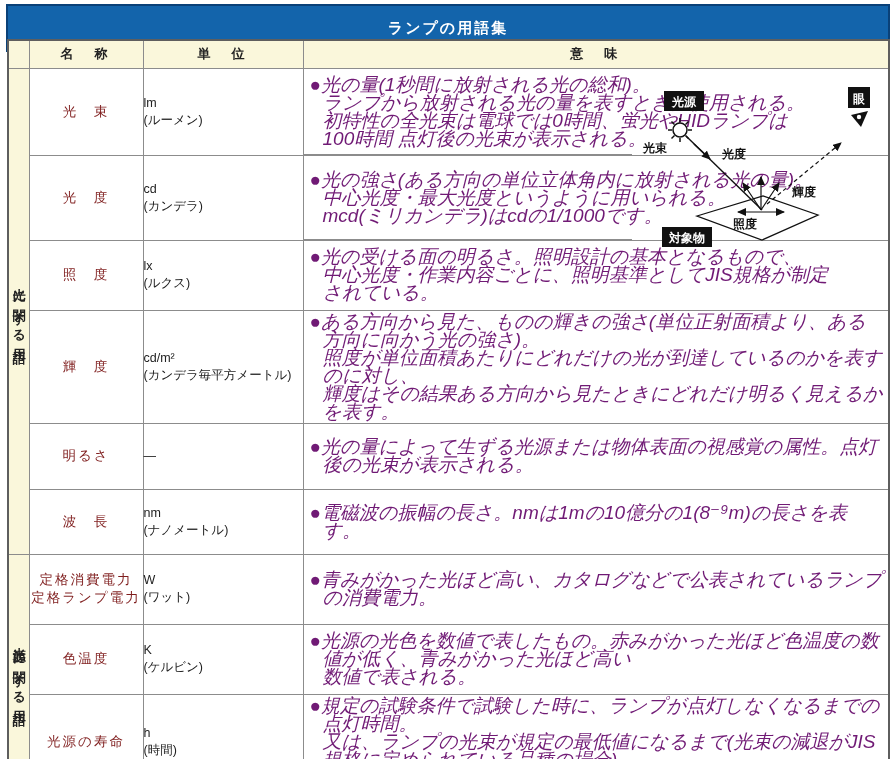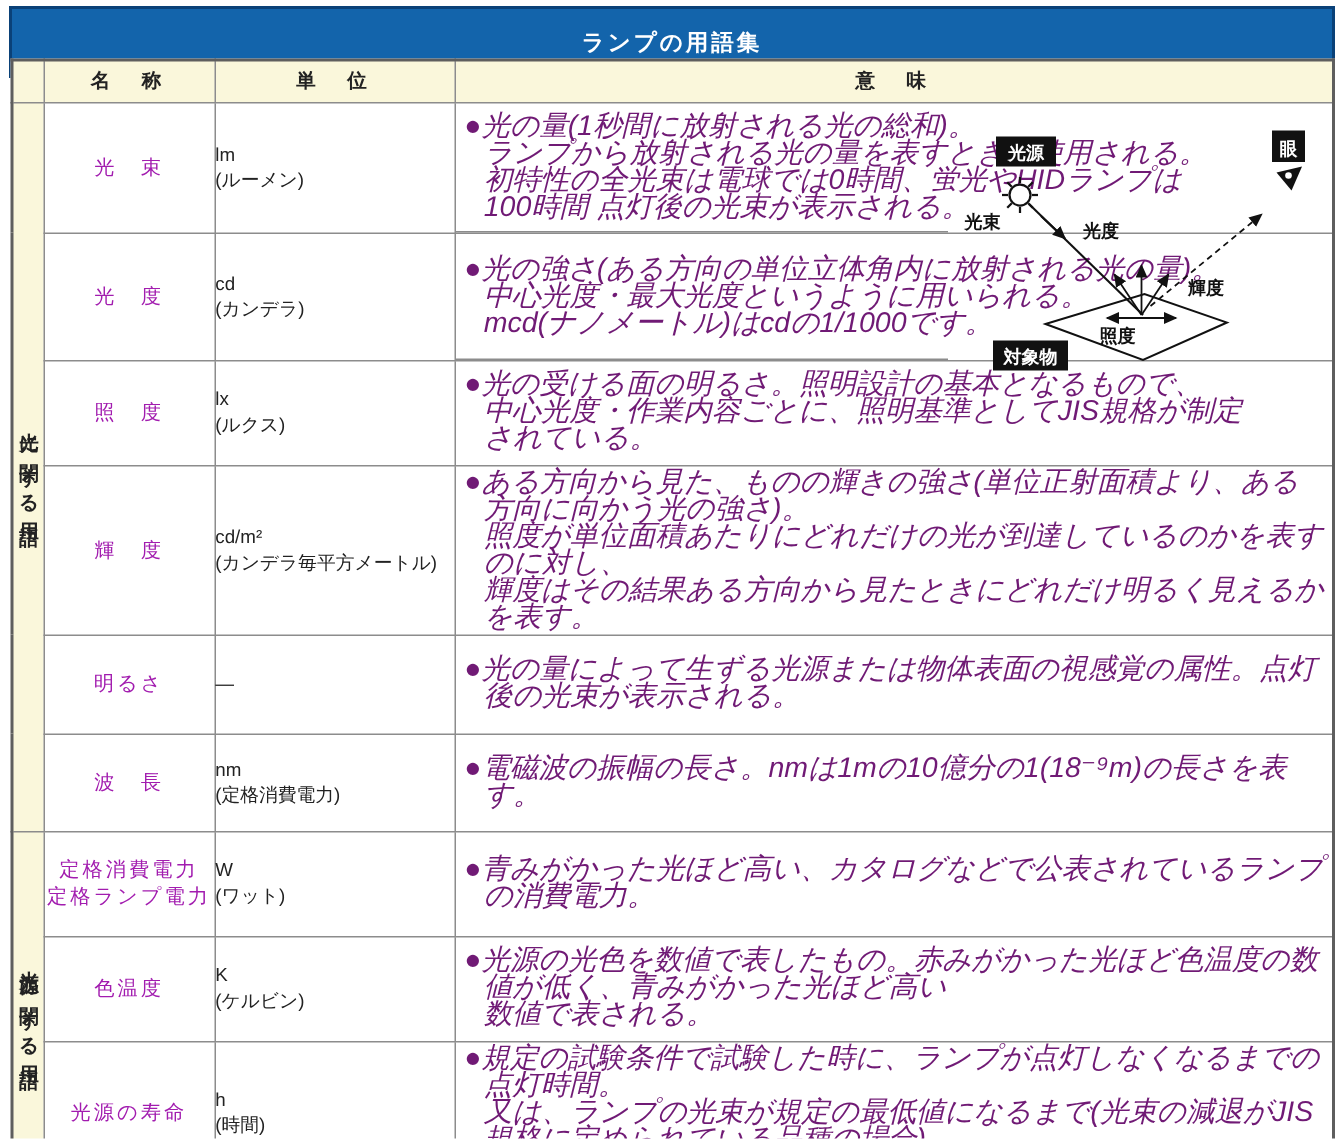--- a/index.html
+++ b/index.html
@@ -26,21 +26,21 @@
   th.hd{
     background:#faf7db;font-size:13px;font-weight:bold;letter-spacing:4px;
     text-align:center;color:#222;
   }
   td.cat{background:#faf7db;text-align:center;}
   .vlabel{
     writing-mode:vertical-rl;text-orientation:upright;margin:0 auto;
     font-size:13px;font-weight:bold;letter-spacing:3px;color:#222;
   }
   td.name{
-    text-align:center;font-size:13.5px;letter-spacing:2px;color:#a21caf;
+    text-align:center;font-size:13.5px;letter-spacing:2px;color:#7f1d1d;
     white-space:pre-line;line-height:18px;margin-top:48px;
   }
   td.unit{
     font-size:12.5px;line-height:17px;color:#222;
     white-space:pre-line;
   }
   td.meaning{font-size:19px;line-height:18px;color:#701a75;font-style:italic;}
   td.meaning .m-text{
     white-space:pre-line;padding:2px 4px 2px 19px;text-indent:-13px;
   }
@@ -88,21 +88,21 @@
 100時間 点灯後の光束が表示される。</div>
     </td>
   </tr>
   <tr style="height:85px">
     <td class="name">光　度</td>
     <td class="unit">cd
 (カンデラ)</td>
     <td class="meaning no-bb">
       <div class="m-text">●光の強さ(ある方向の単位立体角内に放射される光の量)。
 中心光度・最大光度というように用いられる。
-mcd(ナノメートル)はcdの1/1000です。</div>
+mcd(ミリカンデラ)はcdの1/1000です。</div>
     </td>
   </tr>
   <tr style="height:70px">
     <td class="name">照　度</td>
     <td class="unit">lx
 (ルクス)</td>
     <td class="meaning">
       <div class="m-text">●光の受ける面の明るさ。照明設計の基本となるもので、
 中心光度・作業内容ごとに、照明基準としてJIS規格が制定
 されている。</div>
@@ -121,23 +121,23 @@
   <tr style="height:66px">
     <td class="name">明るさ</td>
     <td class="unit">—</td>
     <td class="meaning">
       <div class="m-text">●光の量によって生ずる光源または物体表面の視感覚の属性。点灯後の光束が表示される。</div>
     </td>
   </tr>
   <tr style="height:65px">
     <td class="name">波　長</td>
     <td class="unit">nm
-(定格消費電力)</td>
-    <td class="meaning">
-      <div class="m-text">●電磁波の振幅の長さ。nmは1mの10億分の1(18⁻⁹m)の長さを表す。</div>
+(ナノメートル)</td>
+    <td class="meaning">
+      <div class="m-text">●電磁波の振幅の長さ。nmは1mの10億分の1(8⁻⁹m)の長さを表す。</div>
     </td>
   </tr>
 
   <tr style="height:70px">
     <td class="cat" rowspan="3">
       <div class="vlabel">光源に関する用語</div>
     </td>
     <td class="name">定格消費電力
 定格ランプ電力</td>
     <td class="unit">W

